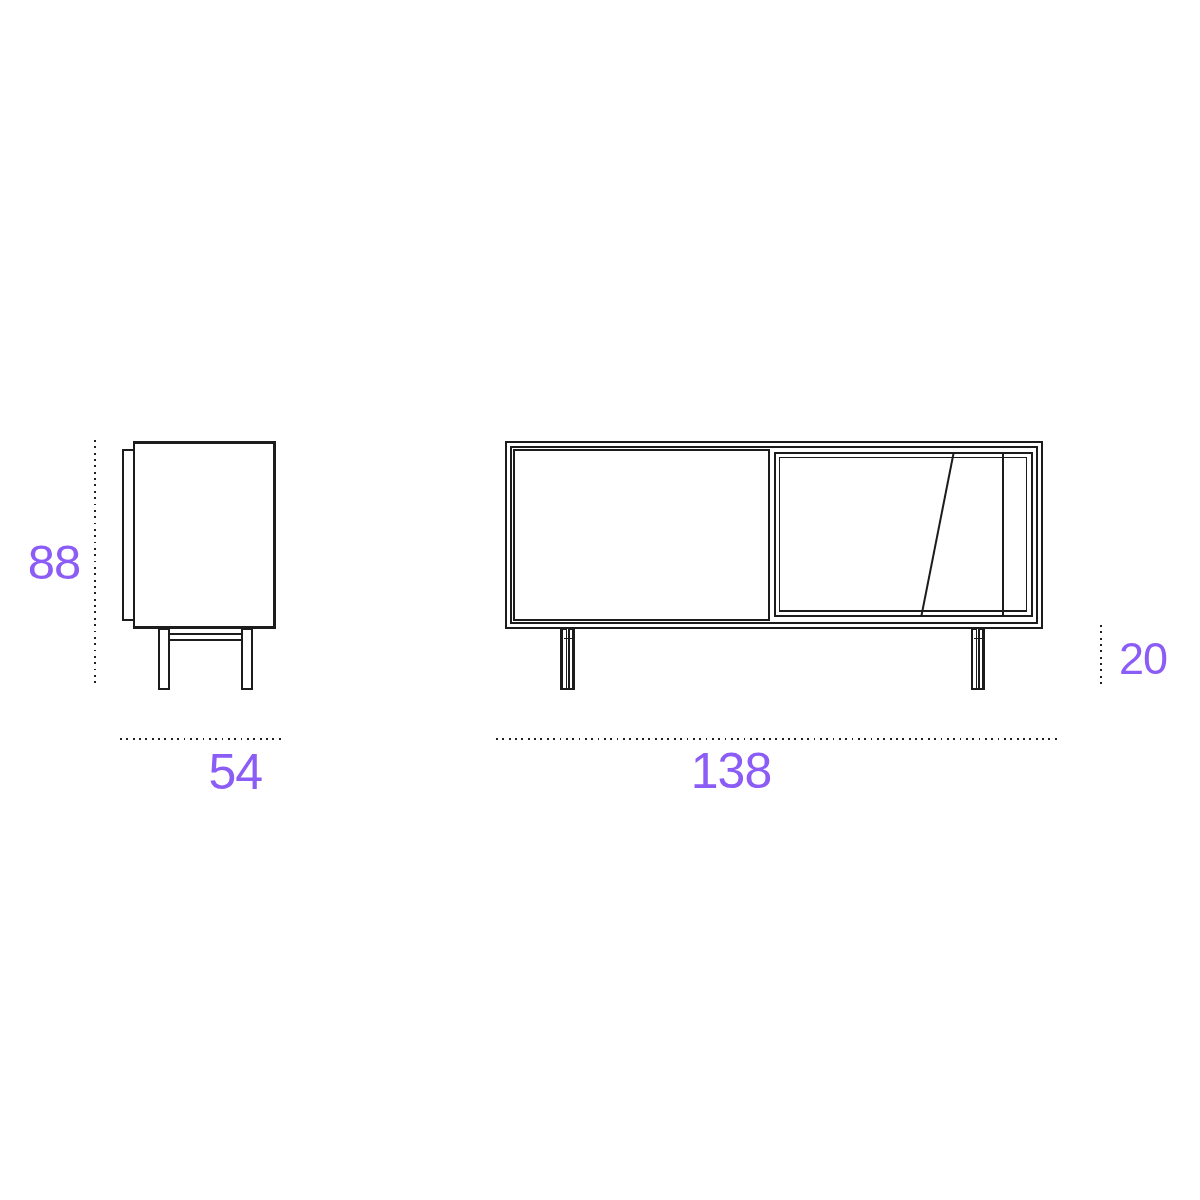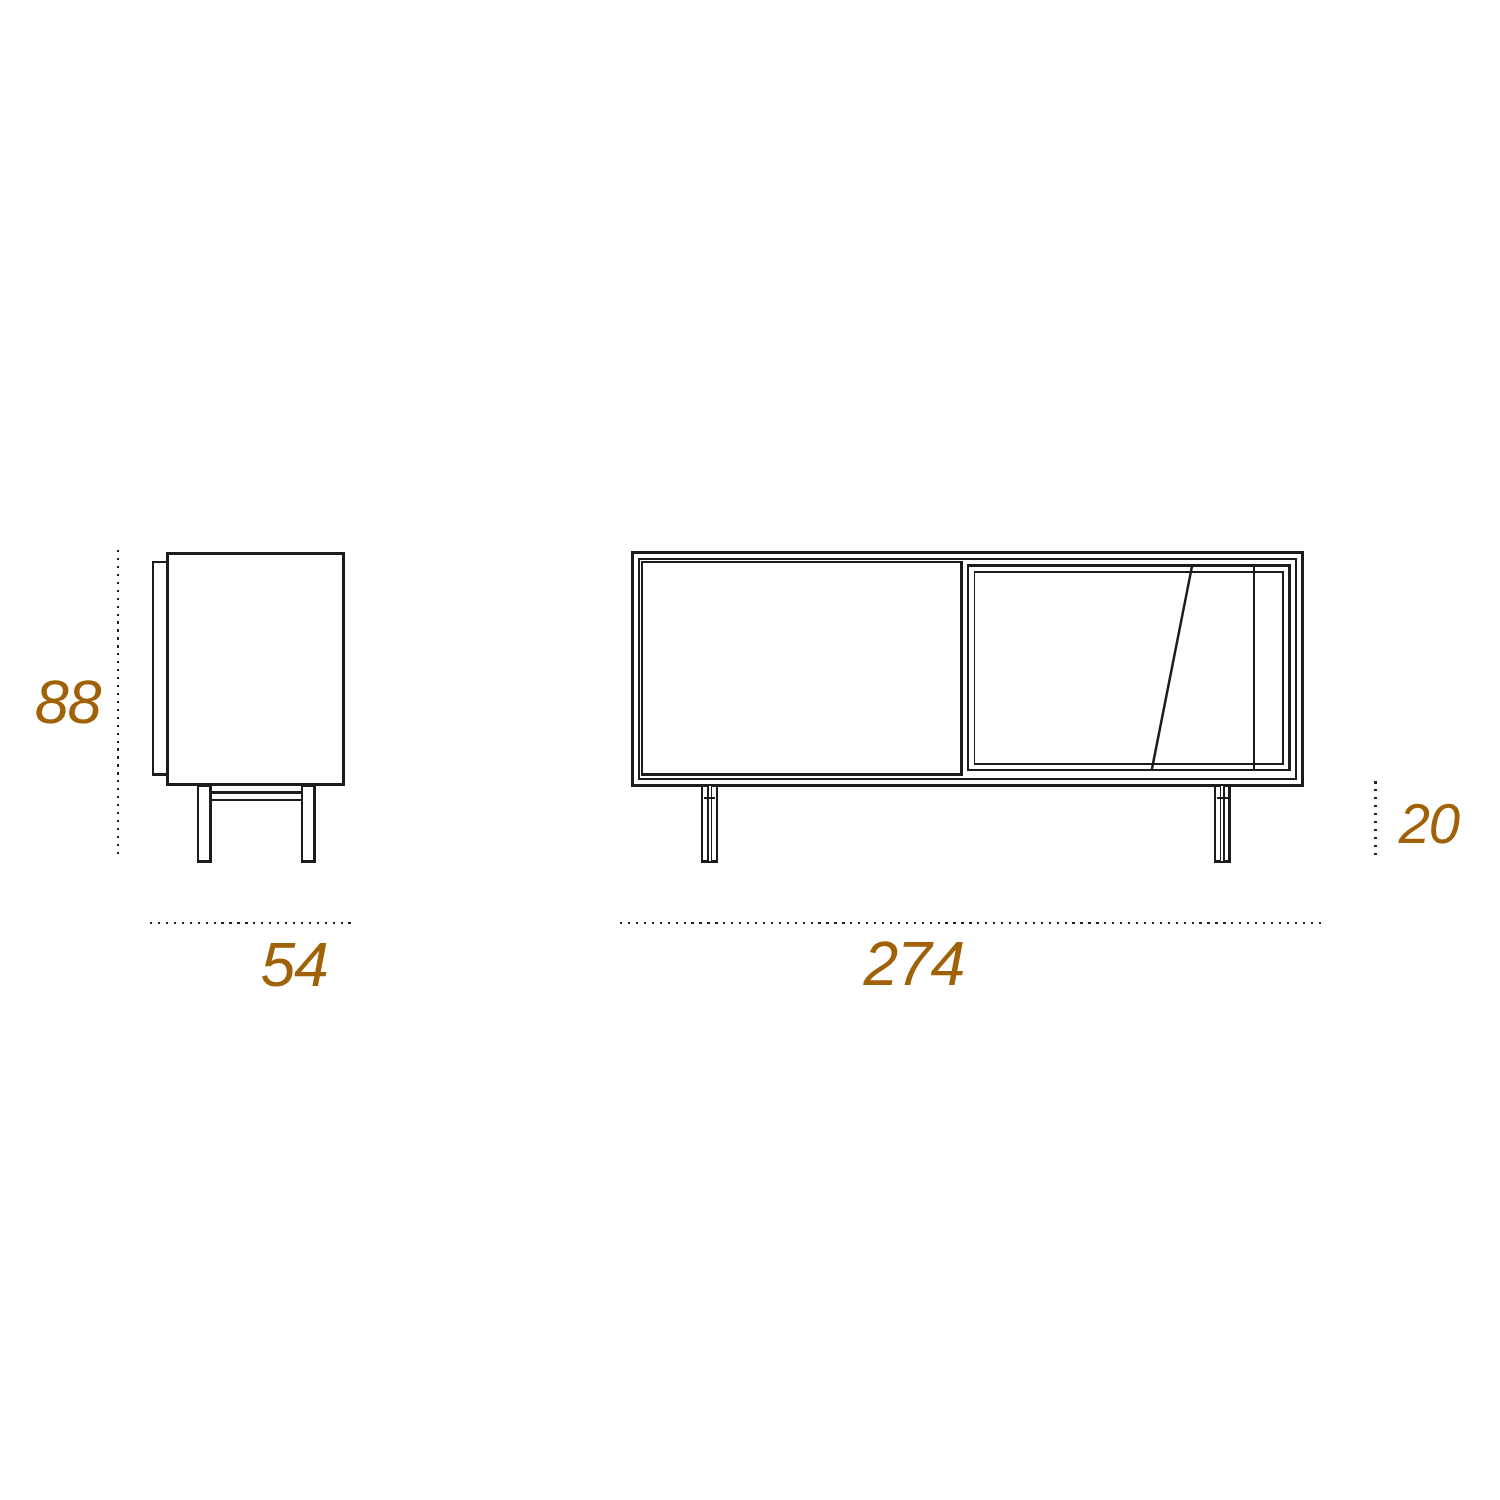--- a/index.html
+++ b/index.html
@@ -15,27 +15,26 @@
     font-family: "Liberation Sans", sans-serif;
     overflow: hidden;
   }
   .drawing-svg {
     position: absolute;
     left: 0;
     top: 0;
   }
   .dim-label {
     position: absolute;
-    color: #a16207;
+    color: #8b5cf6;
     line-height: 1;
     letter-spacing: -1px;
     text-align: center;
     white-space: nowrap;
     user-select: none;
-    font-style: italic;
   }
   #label-height { left: 0px;    top: 538px; width: 108px; font-size: 49px; }
   #label-depth  { left: 142px;  top: 747px; width: 120px; font-size: 50px; text-align: right; }
   #label-width  { left: 651px;  top: 746px; width: 160px; font-size: 50px; }
   #label-leg    { left: 1083px; top: 636px; width: 120px; font-size: 45px; }
 </style>
 </head>
 <body>
 
 <div class="canvas">
@@ -90,17 +89,17 @@
       <line x1="496" y1="738.5" x2="1060" y2="738.5" stroke-dasharray="1.8 4.55" shape-rendering="crispEdges"></line>
 
       <line x1="1100.5" y1="625" x2="1100.5" y2="688" stroke-dasharray="1.8 4.55" shape-rendering="crispEdges"></line>
     </g>
   </svg>
 
   <div class="dim-label" id="label-height">88</div>
 
   <div class="dim-label" id="label-depth">54</div>
 
-  <div class="dim-label" id="label-width">274</div>
+  <div class="dim-label" id="label-width">138</div>
 
   <div class="dim-label" id="label-leg">20</div>
 
 </div>
 
 </body></html>

